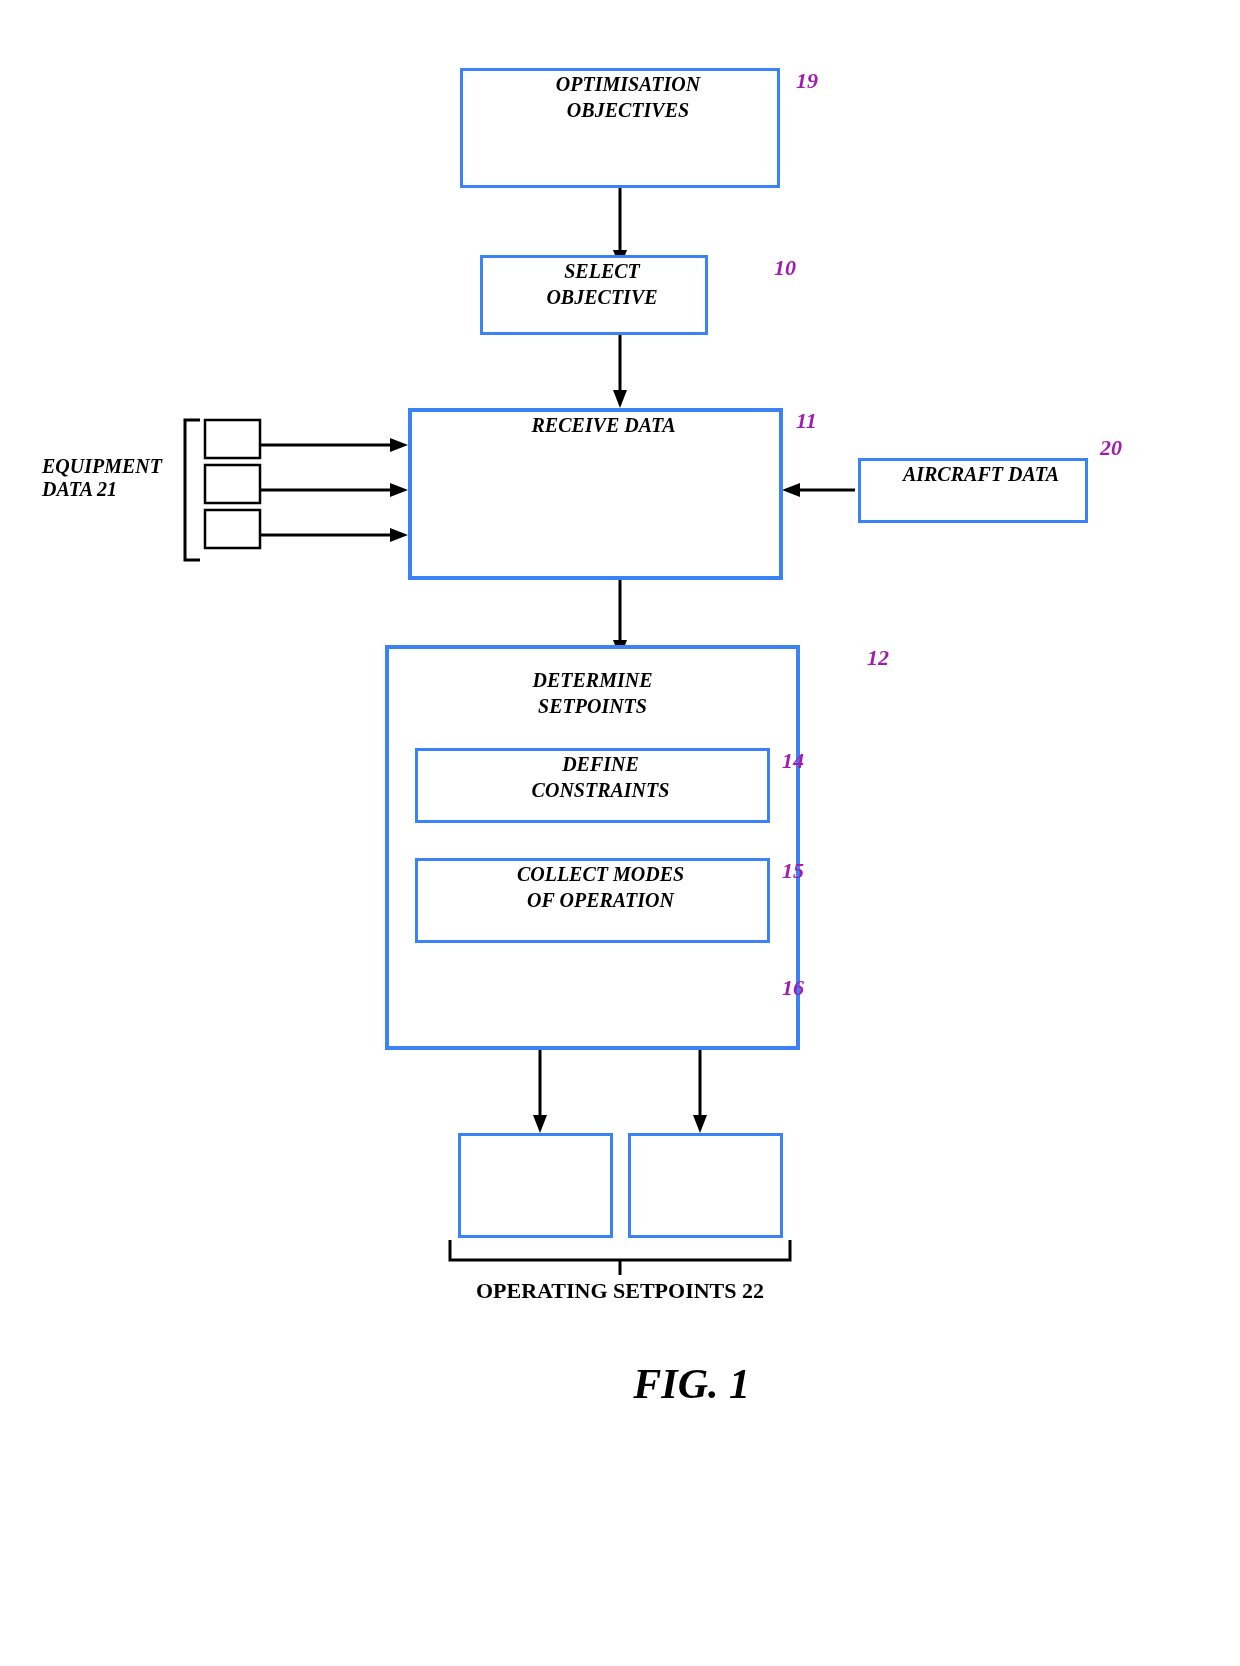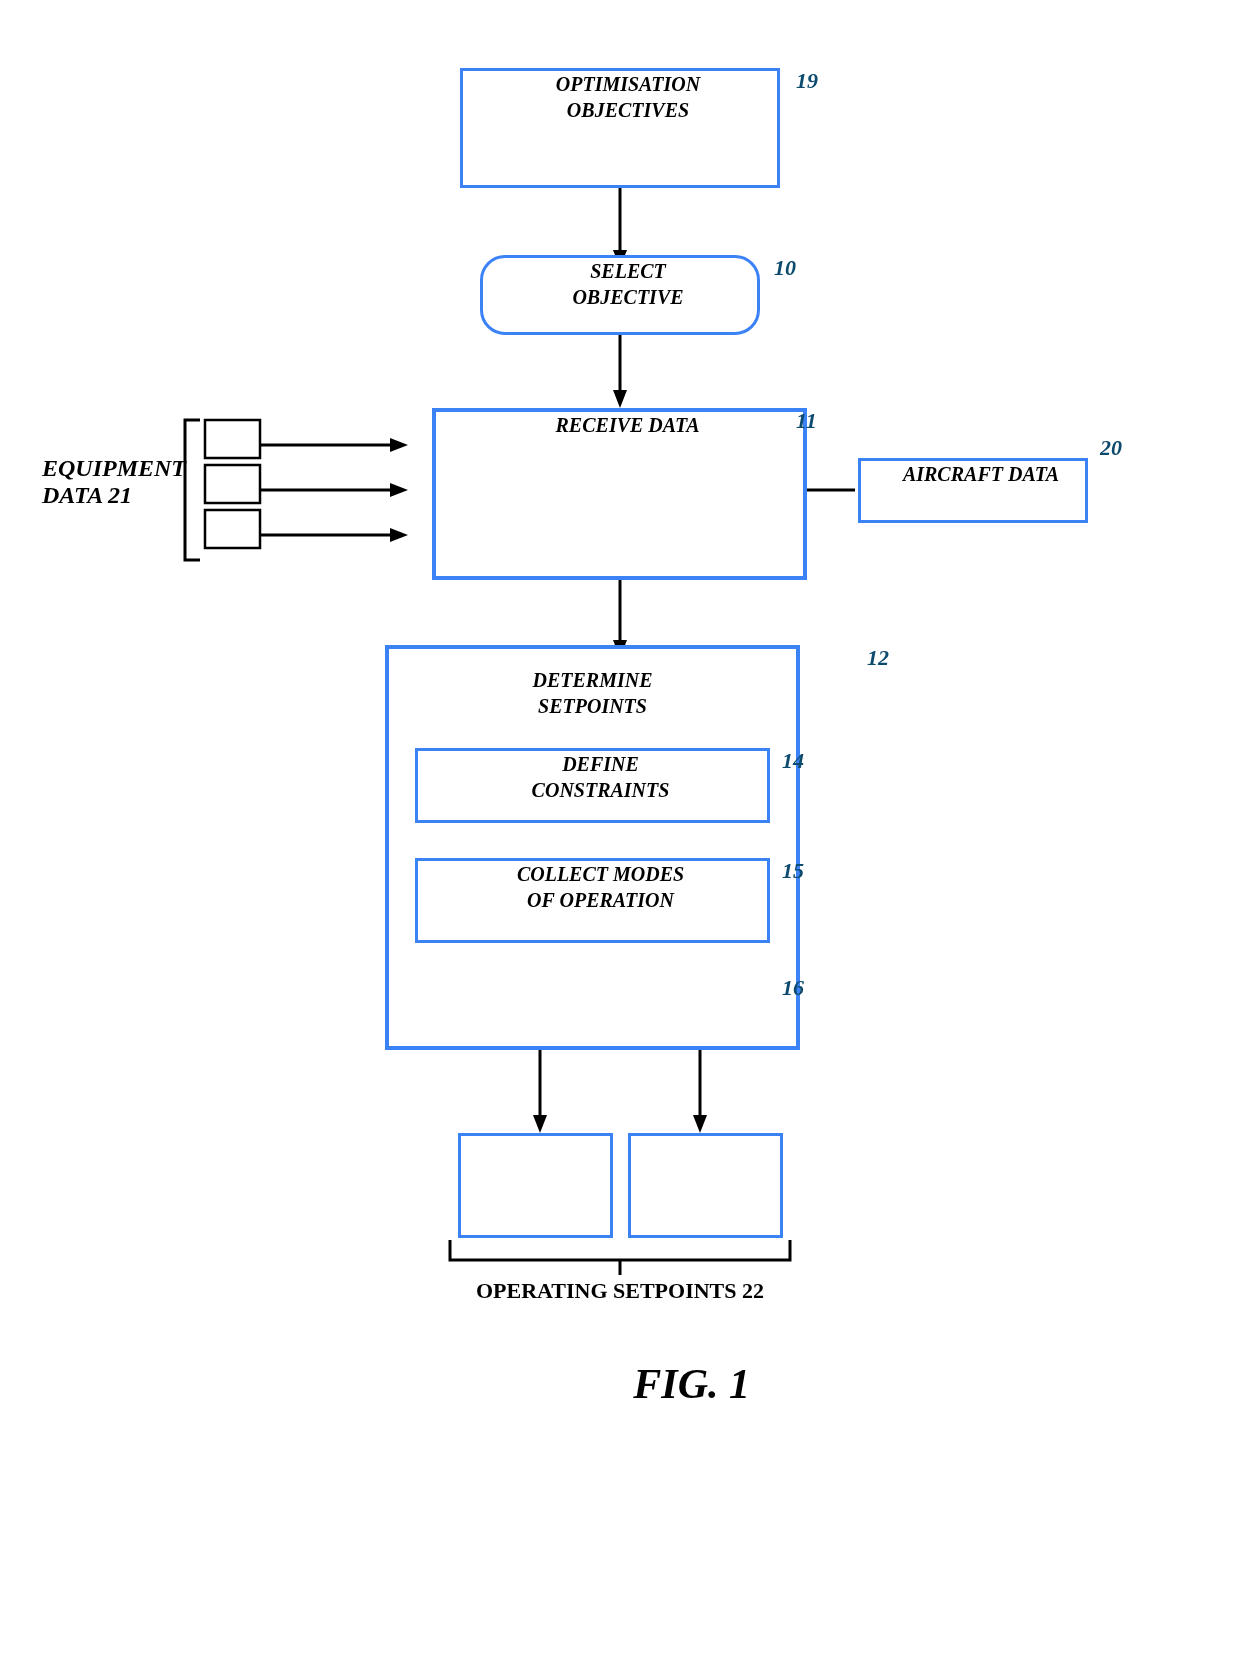--- a/index.html
+++ b/index.html
@@ -31,21 +31,21 @@
       font-style: italic;
       font-weight: bold;
       font-size: 20px;
       line-height: 1.3;
     }
     .ref-number {
       position: absolute;
       font-style: italic;
       font-weight: bold;
       font-size: 22px;
-      color: #0c4a6e;
+      color: #a21caf;
     }
     
     svg.diagram-svg {
       position: absolute;
       top: 0;
       left: 0;
       width: 1240px;
       height: 1666px;
       pointer-events: none;
     }
@@ -59,21 +59,21 @@
     .bottom-label {
       position: absolute;
       font-weight: bold;
       font-size: 22px;
       text-align: center;
     }
     .equipment-label {
       position: absolute;
       font-style: italic;
       font-weight: bold;
-      font-size: 24px;
+      font-size: 20px;
       text-align: left;
     }
   </style>
 </head>
 <body>
 
 <div class="diagram-container">
 
   <svg class="diagram-svg">
 
@@ -113,26 +113,26 @@
     <rect x="205" y="465" width="55" height="38" fill="#fff" stroke="#000" stroke-width="2.5"></rect>
 
     <rect x="205" y="510" width="55" height="38" fill="#fff" stroke="#000" stroke-width="2.5"></rect>
   </svg>
 
   <div class="box" style="left:460px; top:68px; width:320px; height:120px;">
     <span class="box-label">OPTIMISATION<br>OBJECTIVES</span>
   </div>
   <span class="ref-number" style="left:796px; top:68px;">19</span>
 
-  <div class="box" style="left:480px; top:255px; width:280px; height:80px;border-radius:25px;">
+  <div class="box" style="left:480px; top:255px; width:228px; height:80px;">
     <span class="box-label">SELECT<br>OBJECTIVE</span>
   </div>
   <span class="ref-number" style="left:774px; top:255px;">10</span>
 
-  <div class="box" style="left:432px; top:408px; width:375px; height:172px; border-width:4px;">
+  <div class="box" style="left:408px; top:408px; width:375px; height:172px; border-width:4px;">
     <span class="box-label">RECEIVE DATA</span>
   </div>
   <span class="ref-number" style="left:796px; top:408px;">11</span>
 
   <div class="box" style="left:858px; top:458px; width:230px; height:65px;">
     <span class="box-label">AIRCRAFT DATA</span>
   </div>
   <span class="ref-number" style="left:1100px; top:435px;">20</span>
 
   <div class="equipment-label" style="left:42px; top:455px;">

